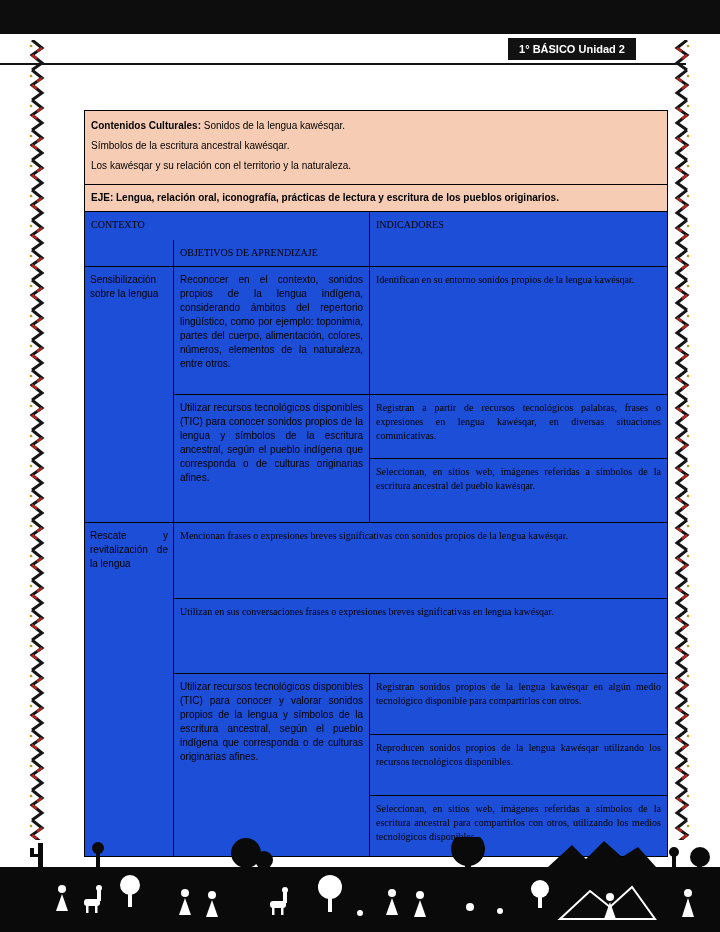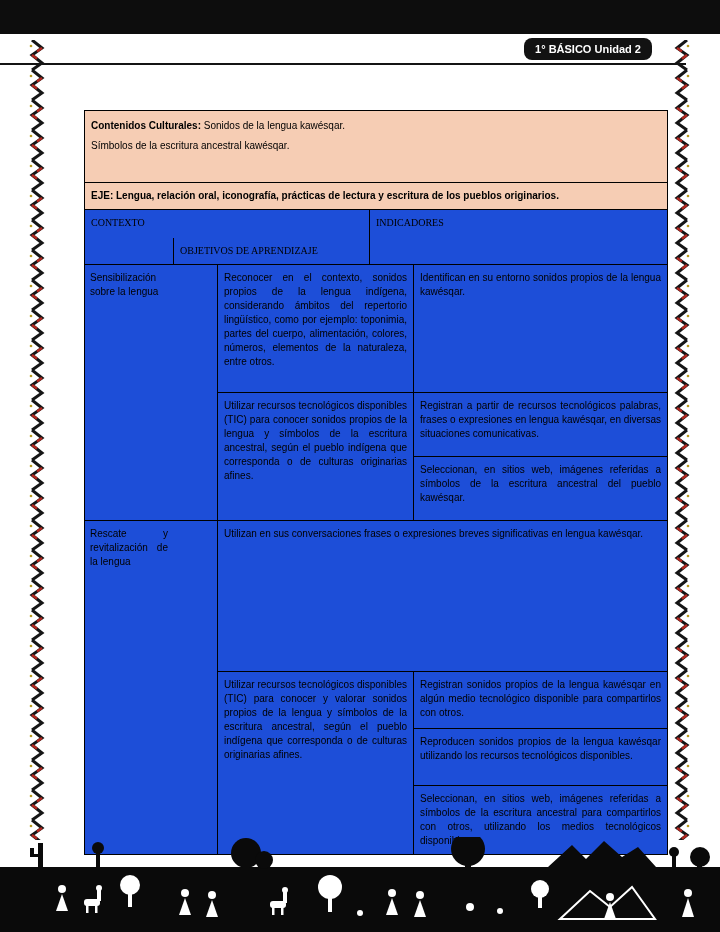--- a/index.html
+++ b/index.html
@@ -18,23 +18,23 @@
     background: #0d0d0d;
   }
   .top-rule {
     position: absolute; top: 63px; left: 0;
     width: 686px; height: 2px; background: #141414;
   }
   .badge {
     position: absolute; top: 38px; left: 508px;
     min-width: 128px; height: 22px; padding: 0 10px;
     background: #121212; color: #fff;
-    border-radius: 8px;
+    border-radius: 0;
     display: flex; align-items: center; justify-content: center;
-    font-size: 11px; font-weight: bold; white-space: nowrap; margin-left: 16px;
+    font-size: 11px; font-weight: bold; white-space: nowrap;
   }
 
   .sidestrip { position: absolute; top: 40px; height: 800px; width: 20px; }
   .sidestrip.left  { left: 27px; }
   .sidestrip.right { left: 672px; }
 
   .doc-table {
     position: absolute; left: 84px; top: 110px; width: 584px;
     border: 1.6px solid #000;
     font-size: 10px; line-height: 1.4;
@@ -62,35 +62,36 @@
   .row-head { display: flex; border-bottom: 1.4px solid #000; min-height: 26px; }
   .row-head > div { padding: 6px 6px; font-family: Liberation Serif, serif; }
   .col1 { width: 88px; flex: none; }
   .col2 { width: 196px; flex: none; border-left: 1.4px solid #000; margin-top: 28px; }
   .col3 { flex: 1; border-left: 1.4px solid #000; }
 
   .group { display: flex; border-bottom: 1.4px solid #000; }
   .group:last-child { border-bottom: none; }
   .ctx { width: 88px; flex: none; padding: 6px 5px; text-align: justify; }
   .gright { flex: 1; display: flex; flex-direction: column; }
-  .oblock { display: flex; border-bottom: 1.4px solid #000; margin-left: 44px; }
+  .oblock { display: flex; border-bottom: 1.4px solid #000; }
   .oblock:last-child { border-bottom: none; }
   .h128 { min-height: 128px; }
   .h127 { min-height: 127px; }
   .h151 { min-height: 151px; }
   .h182 { min-height: 182px; }
   .obj {
     width: 196px; flex: none;
     border-left: 1.4px solid #000;
     padding: 6px 6px; text-align: justify;
   }
   .inds { flex: 1; display: flex; flex-direction: column; border-left: 1.4px solid #000; }
   .ind {
     flex: 1; padding: 6px 6px; text-align: justify;
     border-bottom: 1.4px solid #000;
+    font-family: Liberation Serif, serif;
   }
   .ind:last-child { border-bottom: none; }
 
   .footer-art { position: absolute; left: 0; bottom: 0; width: 720px; height: 95px; }
 </style>
 </head>
 <body>
 
 <div class="topbar"></div>
 <div class="top-rule"></div>
@@ -127,20 +128,21 @@
 </div>
 
 <div class="doc-table">
 
   <div class="row-contenidos">
     <p>
       <span class="bold">Contenidos Culturales:</span>
       <span>Sonidos de la lengua kawésqar.</span>
     </p>
     <p class="ind-line2">Símbolos de la escritura ancestral kawésqar.</p>
+    <p class="ind-line3">Los kawésqar y su relación con el territorio y la naturaleza.</p>
   </div>
 
   <div class="row-eje">EJE: Lengua, relación oral, iconografía, prácticas de lectura y escritura de los pueblos originarios.</div>
 
   <div class="row-head">
     <div class="col1">CONTEXTO</div>
     <div class="col2">OBJETIVOS DE APRENDIZAJE</div>
     <div class="col3">INDICADORES</div>
   </div>
 
@@ -161,20 +163,21 @@
         </div>
       </div>
     </div>
   </div>
 
   <div class="group">
     <div class="ctx">Rescate y revitalización de la lengua</div>
     <div class="gright">
       <div class="oblock h151">
         <div class="inds">
+          <div class="ind">Mencionan frases o expresiones breves significativas con sonidos propios de la lengua kawésqar.</div>
           <div class="ind">Utilizan en sus conversaciones frases o expresiones breves significativas en lengua kawésqar.</div>
         </div>
       </div>
       <div class="oblock h182">
         <div class="obj">Utilizar recursos tecnológicos disponibles (TIC) para conocer y valorar sonidos propios de la lengua y símbolos de la escritura ancestral, según el pueblo indígena que corresponda o de culturas originarias afines.</div>
         <div class="inds">
           <div class="ind">Registran sonidos propios de la lengua kawésqar en algún medio tecnológico disponible para compartirlos con otros.</div>
           <div class="ind">Reproducen sonidos propios de la lengua kawésqar utilizando los recursos tecnológicos disponibles.</div>
           <div class="ind">Seleccionan, en sitios web, imágenes referidas a símbolos de la escritura ancestral para compartirlos con otros, utilizando los medios tecnológicos disponibles.</div>
         </div>

